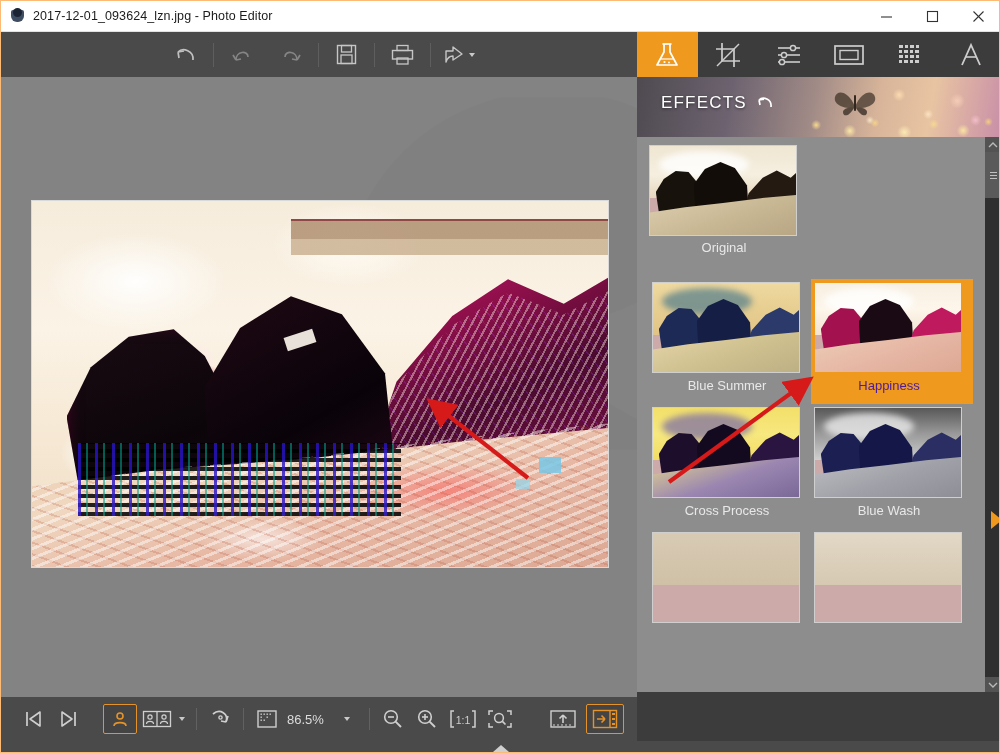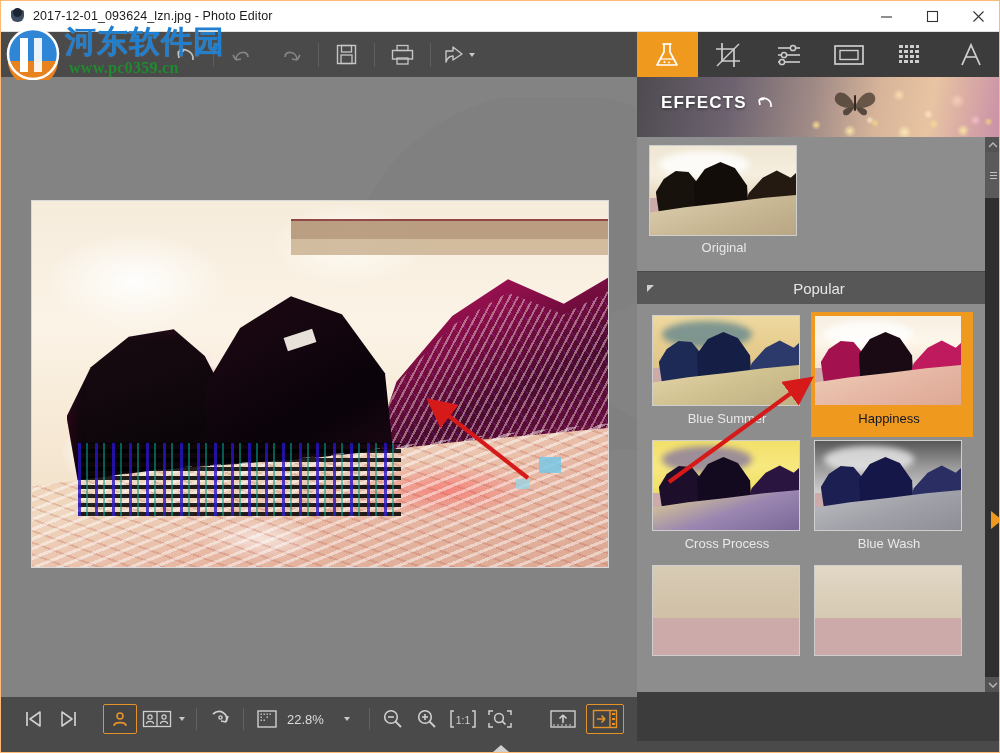--- a/index.html
+++ b/index.html
@@ -223,21 +223,20 @@
   #tabbar { display: flex; height: 45px; background: #3c3c3c; }
   .tab {
     flex: 1; display: flex; align-items: center; justify-content: center;
     color: #cdcdcd;
   }
   .tab.active { background: #f0991f; color: #ffffff; }
 
   #effects-banner {
     position: relative; height: 60px; overflow: hidden;
     background: linear-gradient(100deg, #4e4a50 0%, #6d6370 26%, #a08a86 48%, #d8b59a 66%, #e8c4a2 80%, #c98fa8 100%);
-    font-weight: bold;
   }
   #banner-bokeh {
     position: absolute; inset: 0;
     background:
       radial-gradient(circle 9px at 72% 30%, rgba(255,225,180,.85), rgba(255,225,180,0) 70%),
       radial-gradient(circle 7px at 80% 62%, rgba(255,235,200,.8), rgba(255,235,200,0) 70%),
       radial-gradient(circle 11px at 88% 40%, rgba(255,215,190,.7), rgba(255,215,190,0) 70%),
       radial-gradient(circle 6px at 64% 72%, rgba(255,240,210,.8), rgba(255,240,210,0) 70%),
       radial-gradient(circle 8px at 93% 72%, rgba(255,200,215,.7), rgba(255,200,215,0) 70%),
       radial-gradient(circle 5px at 58% 48%, rgba(255,240,220,.7), rgba(255,240,220,0) 70%);
@@ -289,21 +288,21 @@
   }
   #grid {
     background: #8d8d8d; padding: 8px 0 0 12px;
     display: grid; grid-template-columns: 162px 162px; gap: 0px 0px;
   }
   .cell { width: 162px; height: 125px; padding-top: 0; }
   .cell.selected { background: #f0991f; }
   .cell .thumb { margin: 3px 0 0 3px; }
   .cell.selected .thumb { border-color: #f0991f; }
   .cell .thumb-label { width: 156px; margin-top: 5px; }
-  .cell.selected .thumb-label { color: #0f172a; }
+  .cell.selected .thumb-label { color: #4c1d95; }
   .sc-sky { position: absolute; left:0; right:0; top:0; height: 58%; }
   .sc-gnd { position: absolute; left:0; right:0; bottom:0; height: 46%; }
   .sc-m1 {
     position: absolute; left: 4%; top: 26%; width: 34%; height: 56%;
     clip-path: polygon(8% 100%, 0% 46%, 16% 20%, 40% 4%, 66% 6%, 86% 30%, 100% 100%);
   }
   .sc-m2 {
     position: absolute; left: 30%; top: 18%; width: 38%; height: 66%;
     clip-path: polygon(4% 100%, 0% 38%, 20% 12%, 48% 0%, 74% 10%, 96% 40%, 100% 100%);
   }
@@ -515,21 +514,21 @@
             <rect x="7.5" y="4.5" width="1.4" height="1.4"></rect>
           <rect x="10.5" y="4.5" width="1.4" height="1.4"></rect>
             <rect x="13.5" y="4.5" width="1.4" height="1.4"></rect>
           <rect x="4.5" y="7.5" width="1.4" height="1.4"></rect>
             <rect x="10.5" y="7.5" width="1.4" height="1.4"></rect>
           <rect x="4.5" y="10.5" width="1.4" height="1.4"></rect>
             <rect x="7.5" y="10.5" width="1.4" height="1.4"></rect>
         </g>
       </svg>
     </div>
-    <div id="zoomval">22.8%</div>
+    <div id="zoomval">86.5%</div>
     <div class="bbtn">
       <span class="caret-sm"></span>
     </div>
     <div class="bsep"></div>
     <div class="bbtn">
       <svg width="24" height="22" viewBox="0 0 24 22">
         <circle cx="10" cy="9" r="6.3" fill="none" stroke="#cfcfcf" stroke-width="1.6"></circle>
         <line x1="14.6" y1="13.6" x2="20" y2="19" stroke="#cfcfcf" stroke-width="1.9"></line>
         <line x1="7" y1="9" x2="13" y2="9" stroke="#cfcfcf" stroke-width="1.6"></line>
       </svg>
@@ -672,24 +671,20 @@
           <div class="sc-sky" style="background:linear-gradient(180deg,#efe6d2 0%,#f6efe0 55%,#e6d7bd 100%)"></div>
           <div class="sc-cloud" style="background:rgba(255,255,255,.8)"></div>
           <div class="sc-m1" style="background:#18120c"></div>
           <div class="sc-m2" style="background:#120d08"></div>
           <div class="sc-m3" style="background:#241a11"></div>
           <div class="sc-gnd" style="background:linear-gradient(160deg,#ded0b2 0%,#c9b894 55%,#b8a684 100%);clip-path:polygon(0% 45%,24% 32%,50% 22%,76% 10%,100% 2%,100% 100%,0% 100%)"></div>
         </div>
         <div class="thumb-label">Original</div>
       </div>
 
-      <div id="category-bar">
-        <div id="cat-tri"></div>
-        <div id="cat-title">Popular</div>
-      </div>
 
       <div id="grid">
           <div class="cell">
             <div class="thumb">
               <div class="sc-sky" style="background:linear-gradient(180deg,#efd9a0 0%,#e8cf92 45%,#e0c485 100%)"></div>
               <div class="sc-cloud" style="background:rgba(90,130,140,0.75)"></div>
               <div class="sc-m1" style="background:#1d2a55"></div>
               <div class="sc-m2" style="background:#151f45"></div>
               <div class="sc-m3" style="background:#2b3a6a"></div>
               <div class="sc-gnd" style="background:linear-gradient(160deg,#e6d6ab 0%,#cfc08f 55%,#bdb083 100%);clip-path:polygon(0% 45%,24% 32%,50% 22%,76% 10%,100% 2%,100% 100%,0% 100%)"></div>
@@ -766,25 +761,14 @@
 
   <svg id="panel-arrow">
     <defs>
       <marker id="ah2" markerWidth="7" markerHeight="7" refX="5.6" refY="3.5" orient="auto">
         <path d="M0,0 L7,3.5 L0,7 Z" fill="#d61a1a"></path>
       </marker>
     </defs>
     <line x1="32" y1="450" x2="172" y2="348" stroke="#d61a1a" stroke-width="4.2" marker-end="url(#ah2)"></line>
   </svg>
 
-  <div id="watermark">
-    <svg id="wm-logo" viewBox="0 0 54 52">
-      <circle cx="27" cy="26" r="25" fill="#2f86d6"></circle>
-      <path d="M2 33 A25 25 0 0 0 52 33 Z" fill="#e8821e"></path>
-      <path d="M14 10 L14 44 L22 44 L22 10 Z" fill="#ffffff"></path>
-      <path d="M28 10 L28 44 L36 44 L36 10 Z" fill="#ffffff" opacity=".9"></path>
-      <circle cx="27" cy="26" r="25" fill="none" stroke="#ffffff" stroke-width="2.5"></circle>
-    </svg>
-    <div id="wm-cn">河东软件园</div>
-    <div id="wm-url">www.pc0359.cn</div>
-  </div>
 
 </div>
 
 </body></html>

